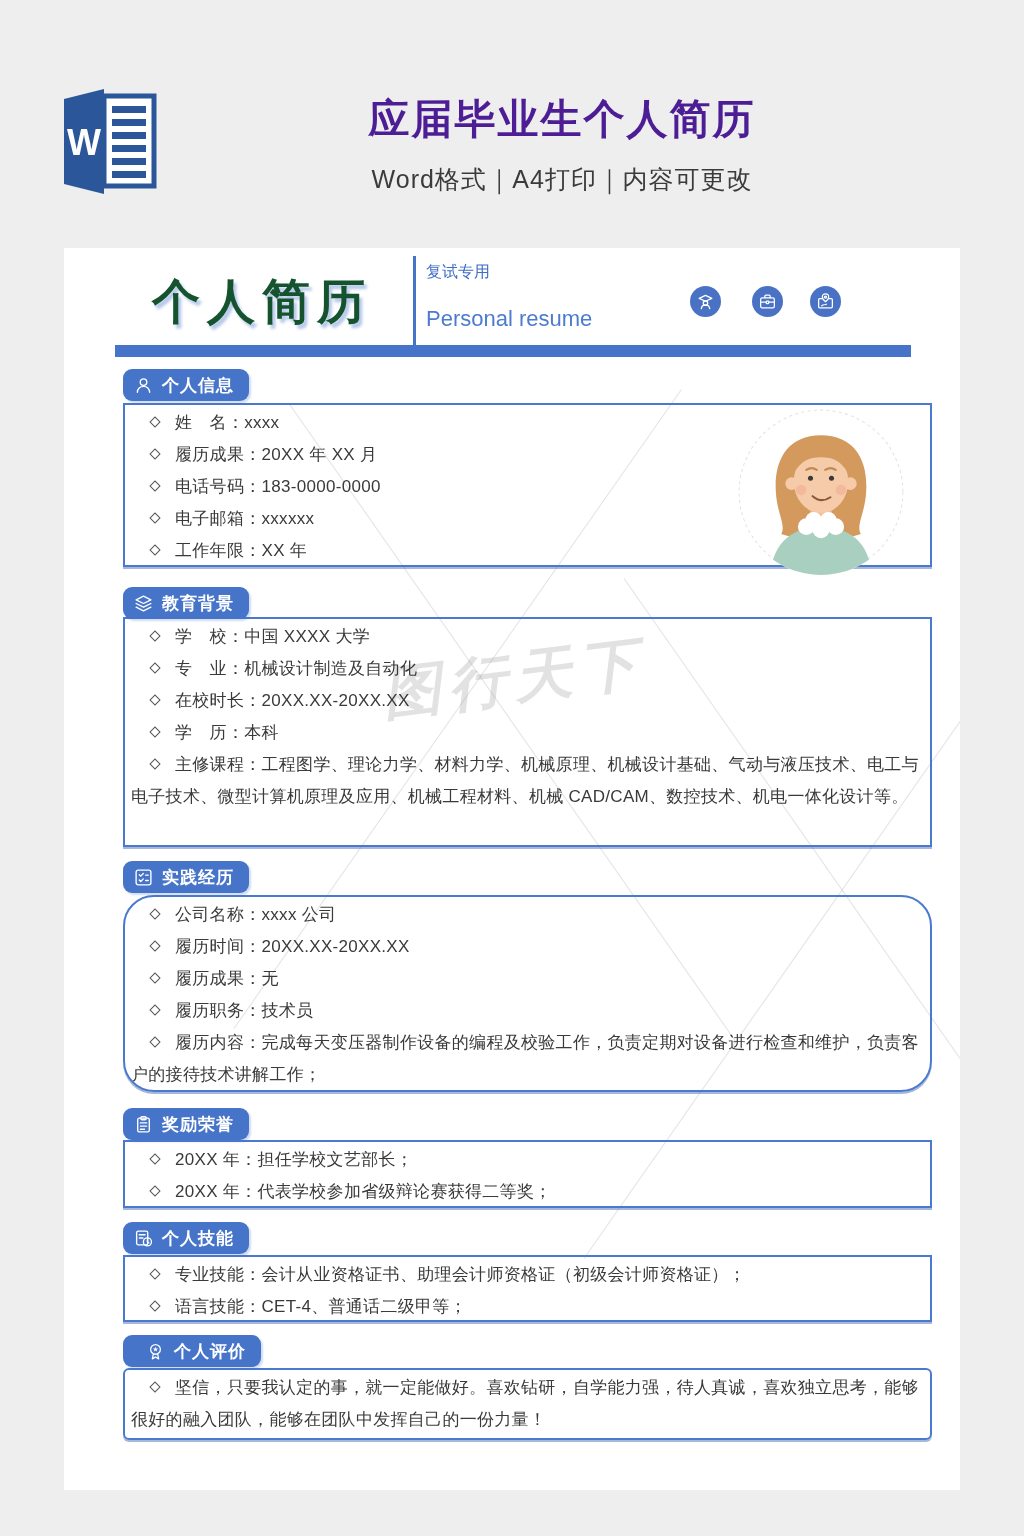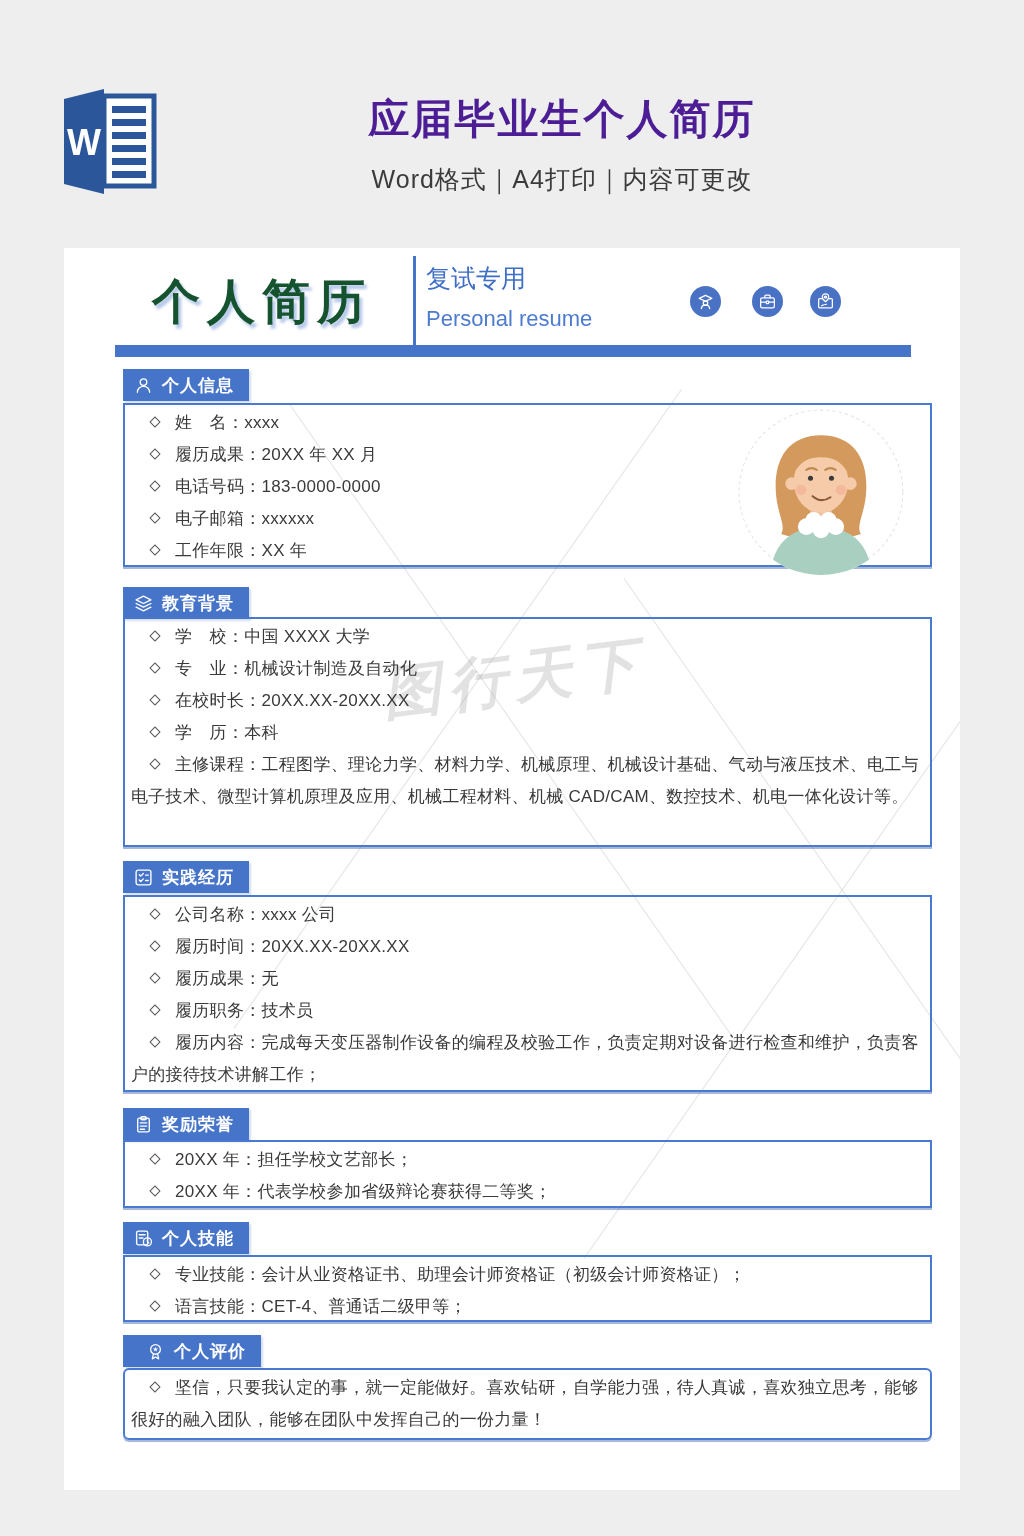--- a/index.html
+++ b/index.html
@@ -37,52 +37,53 @@
   .wl3 { left:560px; top:330px; width:700px; transform:rotate(55deg); }
   .wl4 { left:520px; top:1010px; width:720px; transform:rotate(-55deg); }
 
   
   .resume-title {
     position:absolute; left:88px; top:22px; z-index:1;
     font-size:48px; font-weight:bold; letter-spacing:7px; color:#14532d;
     text-shadow:3px 4px 3px rgba(70,116,200,0.4);
   }
   .header-divider { position:absolute; left:349px; top:8px; width:3px; height:90px; background:#4674c8; z-index:1; }
-  .header-tag { position:absolute; left:362px; top:14px; font-size:25px; color:#3f6ec6; z-index:1; }
+  .header-tag { position:absolute; left:362px; top:14px; font-size:16px; color:#3f6ec6; z-index:1; }
   .header-sub { position:absolute; left:362px; top:58px; font-size:22px; color:#4d7bd0; z-index:1; }
   .hdr-icon {
     position:absolute; top:38px; width:31px; height:31px; border-radius:50%;
     background:#4a72c4; display:flex; align-items:center; justify-content:center; z-index:1;
   }
   .hdr-icon svg { width:19px; height:19px; }
   .hi1 { left:626px; } .hi2 { left:688px; } .hi3 { left:746px; }
   .header-bar { position:absolute; left:51px; top:97px; width:796px; height:12px; background:#4674c8; z-index:1; }
 
   
   .sec-badge {
     position:absolute; left:59px; height:32px; background:#4674c8; color:#fff;
     display:flex; align-items:center; gap:9px; padding:0 15px 0 11px;
     font-size:17px; font-weight:bold; letter-spacing:1px; z-index:2;
     box-shadow:2px 2px 2px rgba(70,116,200,0.25);
+    border-radius:9px;
   }
   .sec-badge svg { width:19px; height:19px; }
   .sec-box {
     position:absolute; left:59px; width:809px; background:transparent;
     border:2px solid #4a79d0; padding:2px 8px 0 6px; overflow:hidden; z-index:1;
     box-shadow:0 2px 0 rgba(60,95,170,0.45);
   }
   .item { font-size:17px; line-height:32px; color:#3a3a3a; letter-spacing:0.3px; }
   .bullet {
     display:inline-block; width:8px; height:8px; border:1px solid #555;
     transform:rotate(45deg); margin:0 16px 3px 20px; vertical-align:middle;
   }
 
   #badge-personal   { top:121px; }  #box-personal   { top:155px; height:164px; }
   #badge-education  { top:339px; }  #box-education  { top:369px; height:230px; }
-  #badge-practice   { top:613px; }  #box-practice   { top:647px; height:197px; }
+  #badge-practice   { top:613px; }  #box-practice   { top:647px; height:197px;border-radius:31px; }
   #badge-awards     { top:860px; }  #box-awards     { top:892px; height:68px; }
   #badge-skills     { top:974px; }  #box-skills     { top:1007px; height:67px; }
   #badge-evaluation { top:1087px;padding-left:23px; } #box-evaluation { top:1120px; height:72px;border-radius:6px; }
 
   
   .avatar { position:absolute; left:673px; top:160px; width:168px; height:168px; z-index:3; }
 </style>
 </head>
 <body>
 

